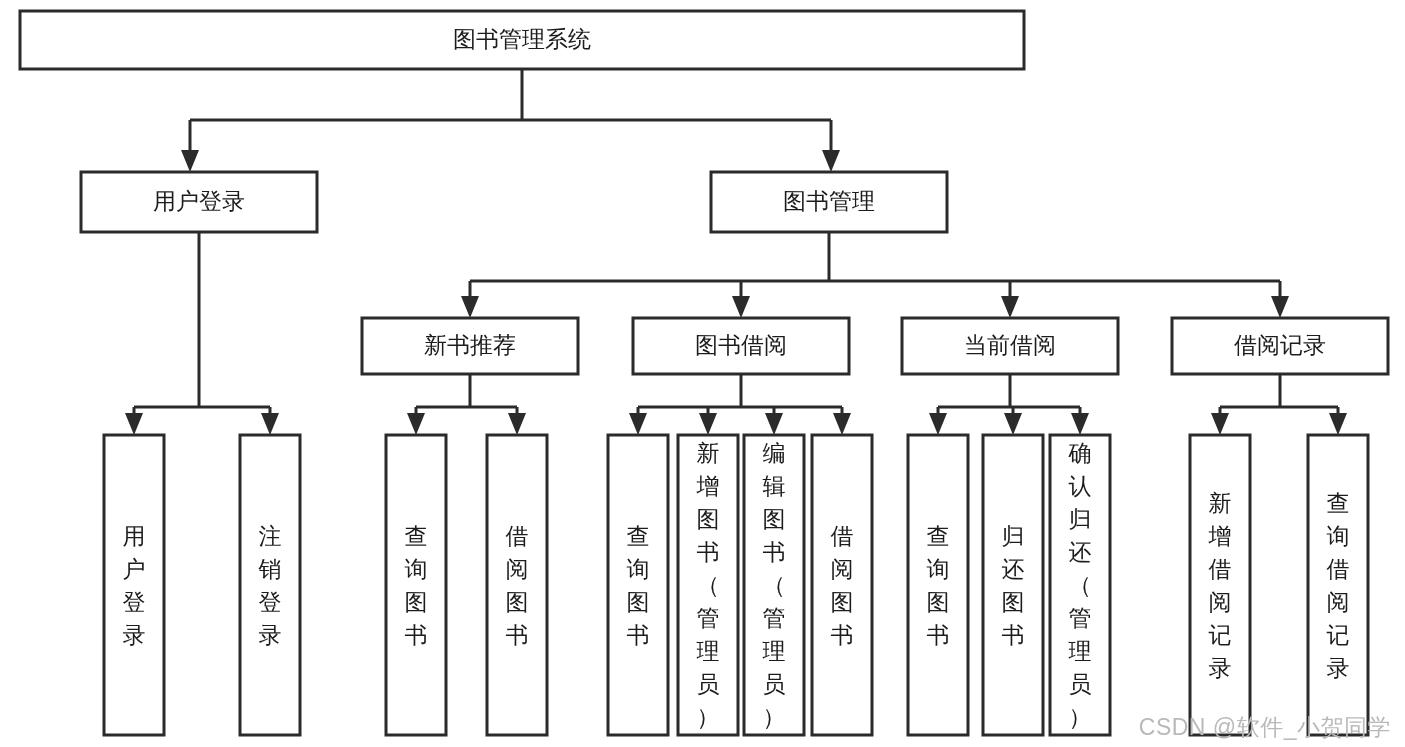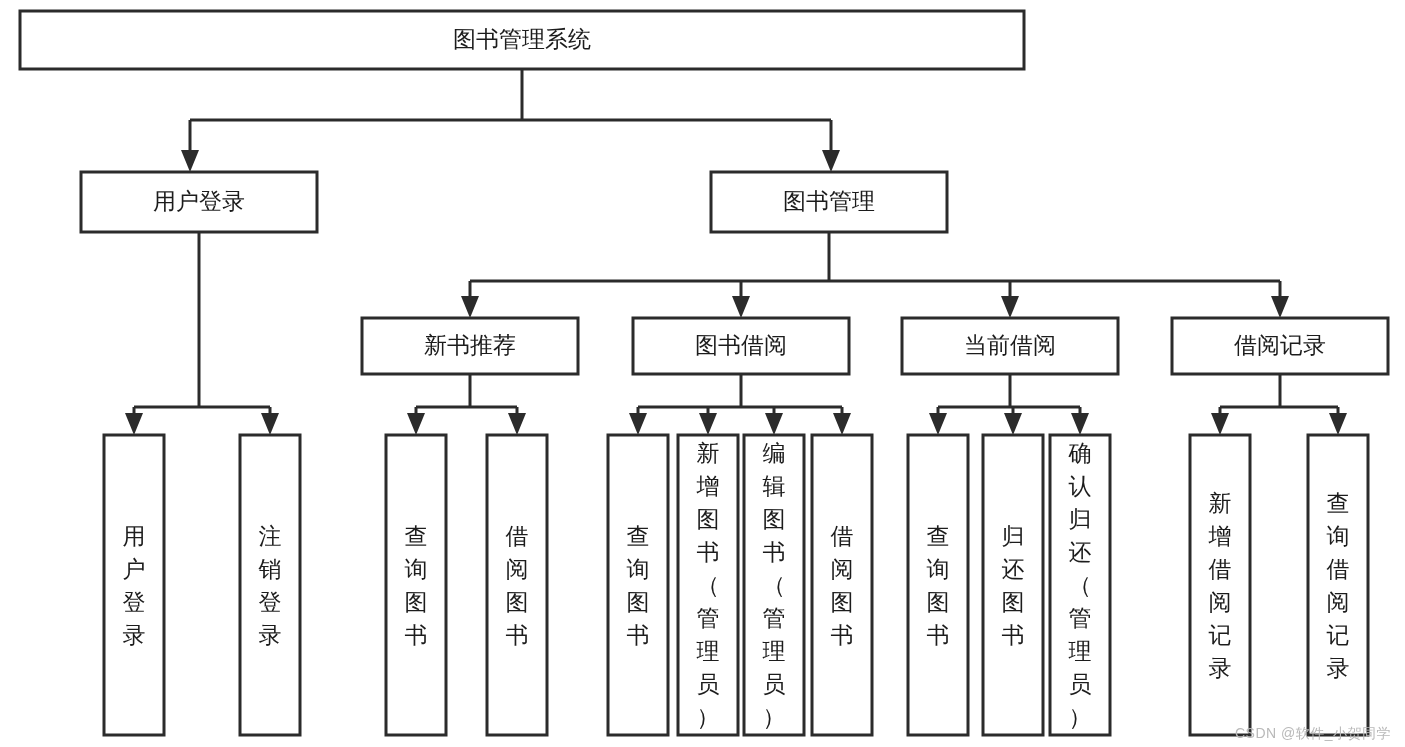--- a/index.html
+++ b/index.html
@@ -53,21 +53,21 @@
     font-family: "Liberation Sans", "DejaVu Sans", sans-serif;
     font-size: 23px;
     fill: #1c1c1c;
     text-anchor: middle;
   }
   .watermark-text {
     position: absolute;
     right: 14px;
     bottom: 4px;
     font-family: "Liberation Sans", "DejaVu Sans", sans-serif;
-    font-size: 14px;
+    font-size: 23px;
     color: #b9b9b9;
     white-space: nowrap;
     letter-spacing: 0.5px;
   }
 </style>
 </head>
 <body>
 
 <div id="diagram-root">
   <svg class="diagram-canvas" viewBox="0 0 1405 747">

